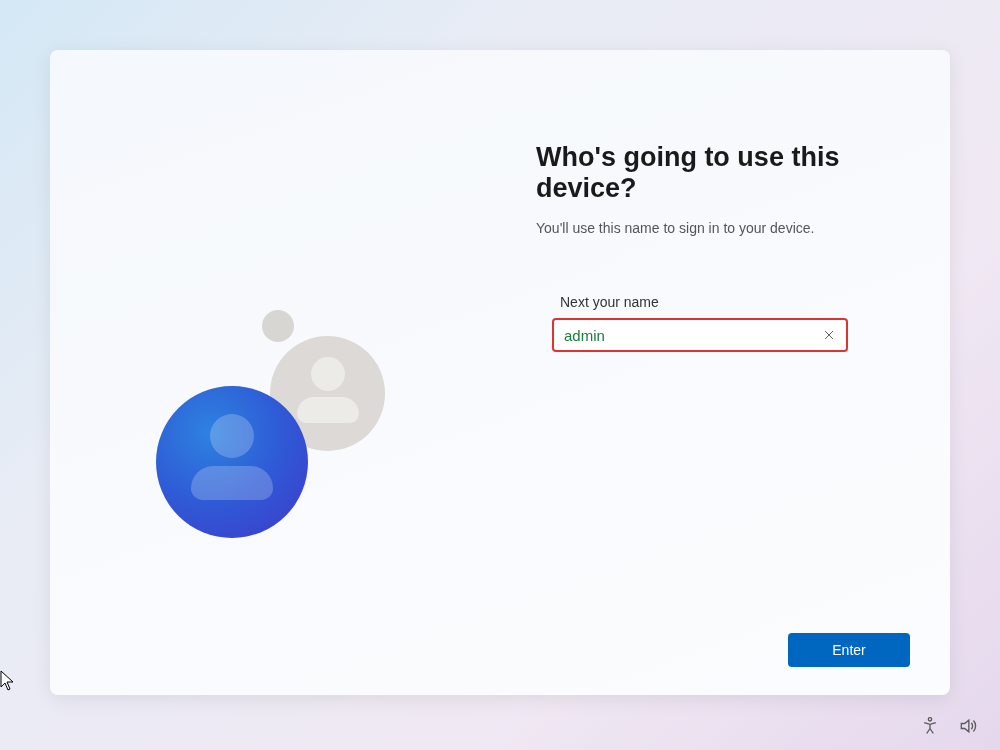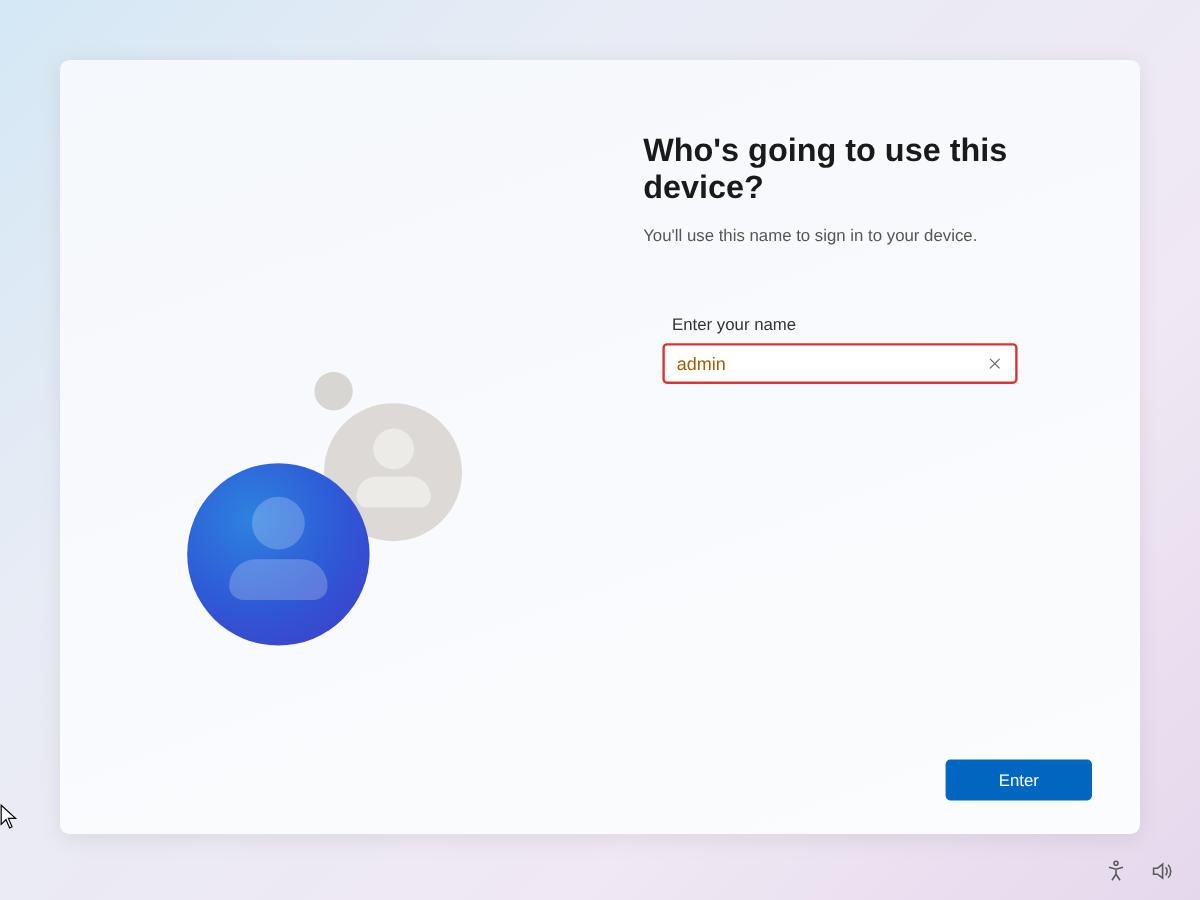--- a/index.html
+++ b/index.html
@@ -101,21 +101,21 @@
       height: 34px;
       border-radius: 34px 34px 18px 18px;
       background: rgba(255,255,255,0.22);
     }
     .right-pane {
       position: absolute;
       top: 0;
       left: 50%;
       width: 50%;
       height: 100%;
-      padding: 60px 40px 30px 36px;
+      padding: 92px 40px 30px 36px;
     }
     .heading {
       font-size: 27px;
       font-weight: 600;
       color: #1a1a1a;
       margin-bottom: 16px;
     }
     .subheading {
       font-size: 14px;
       color: #555;
@@ -135,21 +135,21 @@
       border-radius: 4px;
       background: #fff;
       display: flex;
       align-items: center;
       padding: 6px 8px 6px 10px;
     }
     .input-wrap input {
       border: none;
       outline: none;
       font-size: 15px;
-      color: #a16207;
+      color: #15803d;
       flex: 1;
       font-family: inherit;
       background: transparent;
     }
     .clear-btn {
       width: 18px;
       height: 18px;
       display: flex;
       align-items: center;
       justify-content: center;
@@ -210,21 +210,21 @@
         <div class="head"></div>
         <div class="body"></div>
       </div>
     </div>
   </div>
 
   <div class="right-pane">
     <h1 class="heading">Who's going to use this device?</h1>
     <p class="subheading">You'll use this name to sign in to your device.</p>
 
-    <div class="field-label">Enter your name</div>
+    <div class="field-label">Next your name</div>
     <div class="input-wrap">
       <input type="text" value="admin" placeholder="" style="">
       <button class="clear-btn">
         <svg width="10" height="10" viewBox="0 0 10 10">
           <line x1="1" y1="1" x2="9" y2="9" stroke="#666" stroke-width="1"></line>
           <line x1="9" y1="1" x2="1" y2="9" stroke="#666" stroke-width="1"></line>
         </svg>
       </button>
     </div>
 

